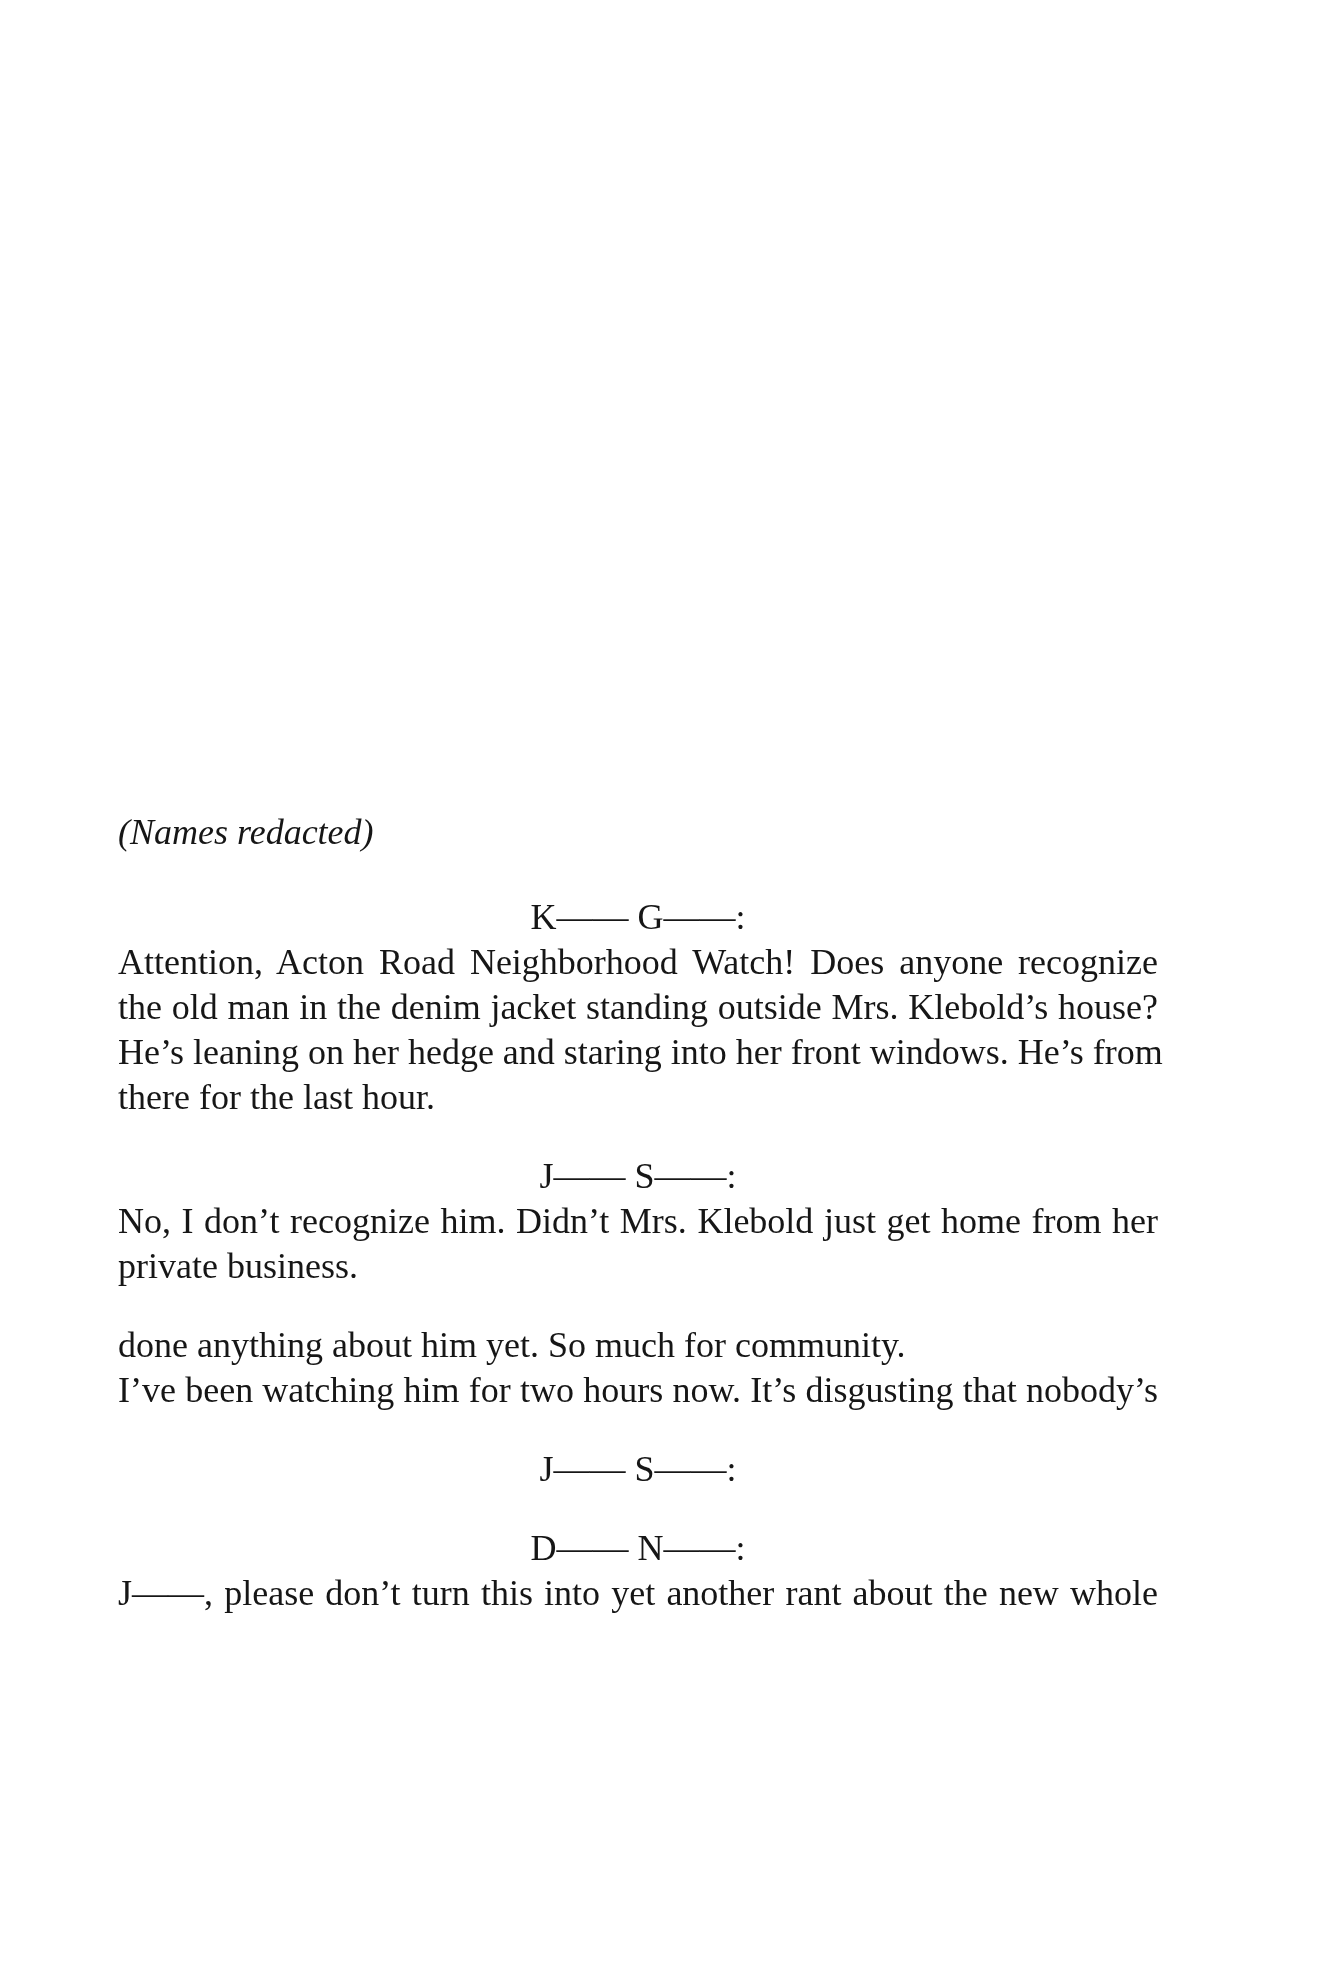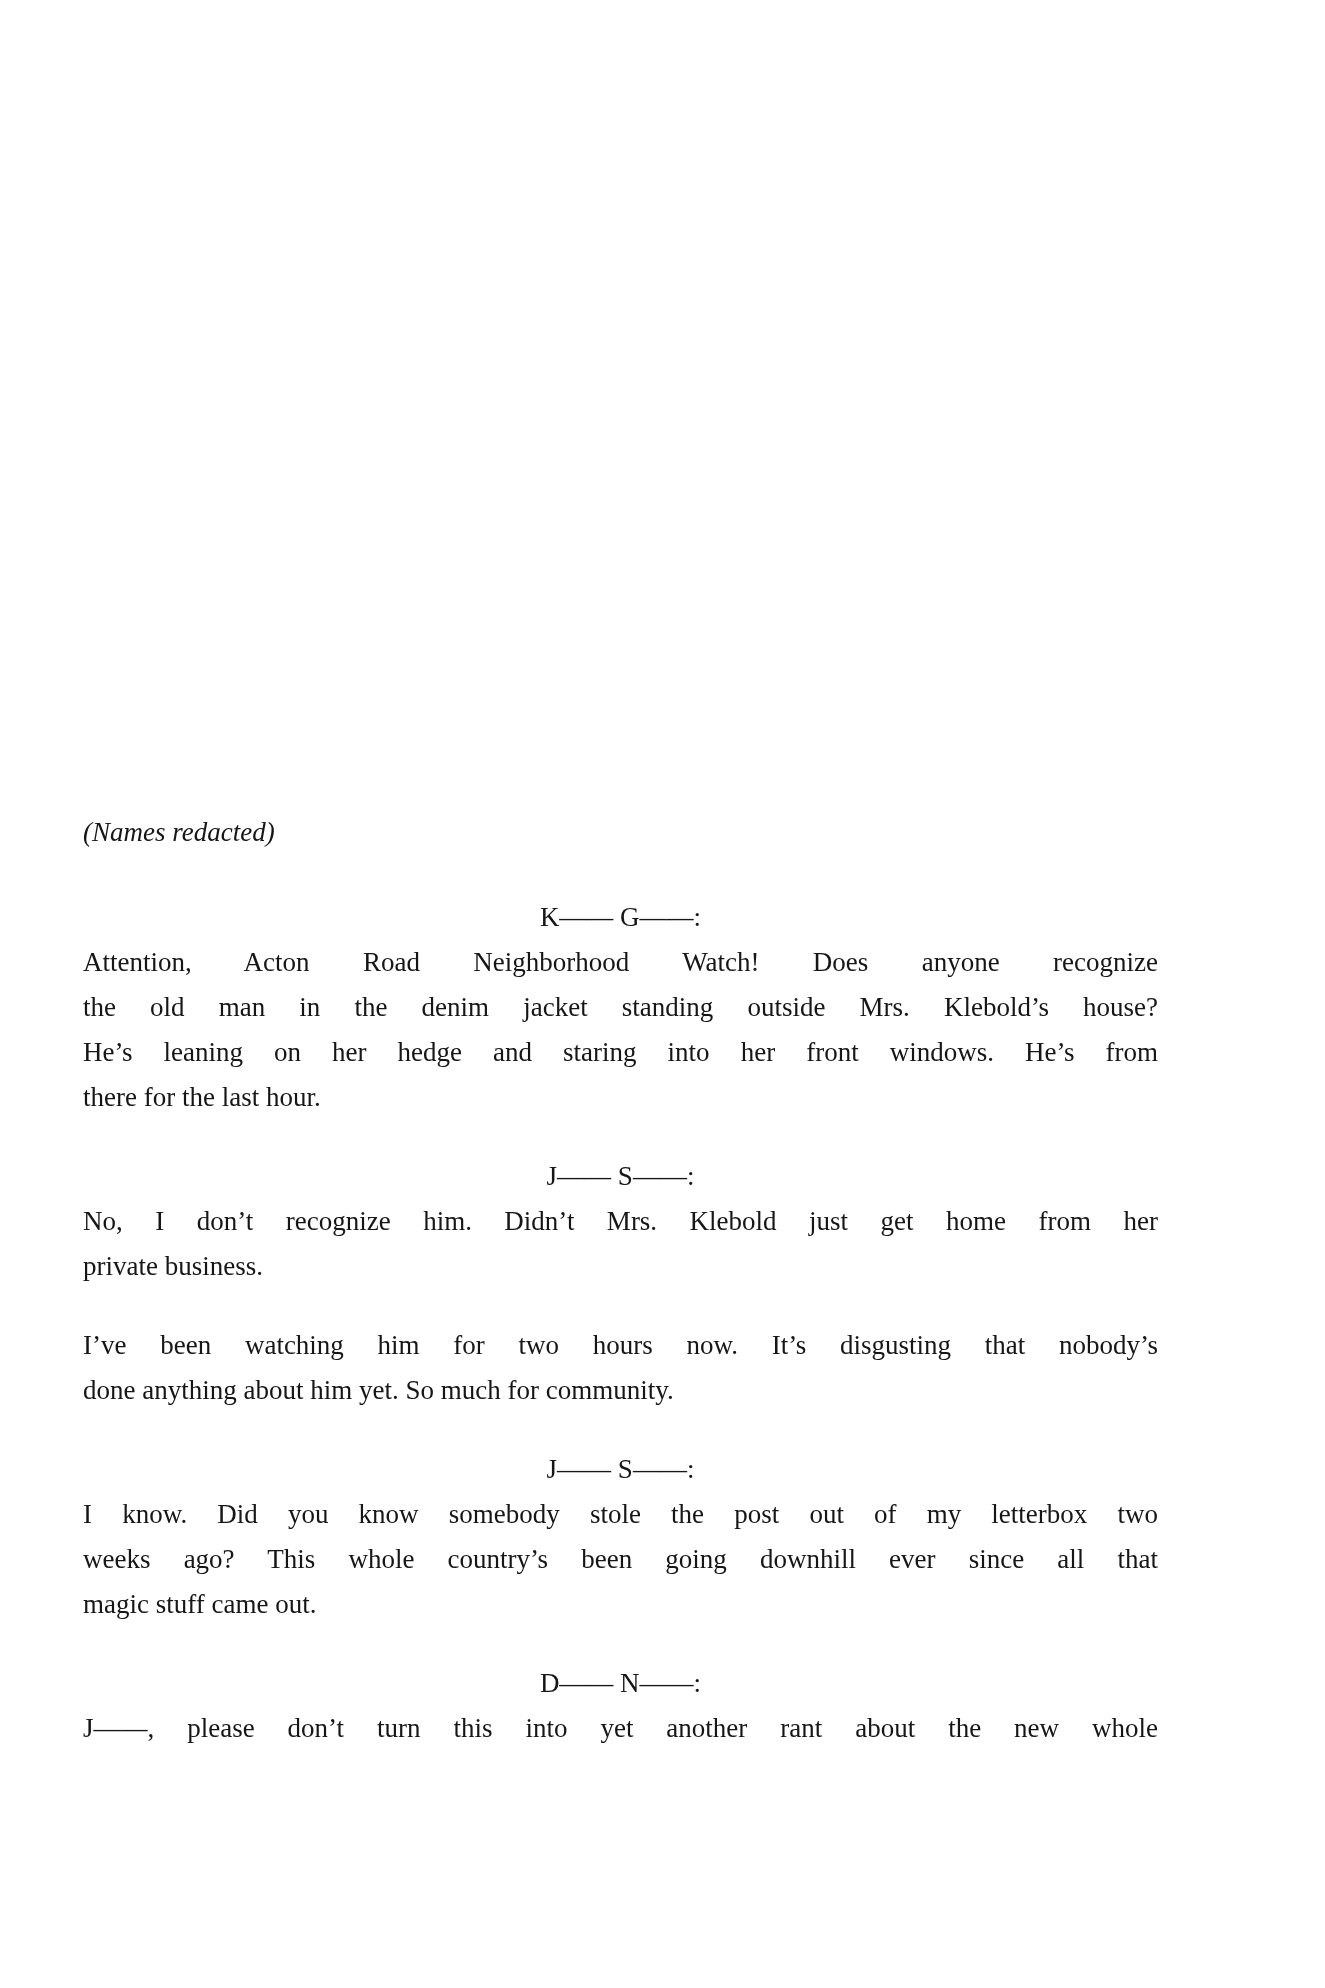--- a/index.html
+++ b/index.html
@@ -7,24 +7,24 @@
     padding: 0;
     background: #ffffff;
   }
   .page {
     position: relative;
     width: 1325px;
     height: 1988px;
     background: #ffffff;
     color: #161616;
     font-family: "Liberation Serif", "DejaVu Serif", serif;
-    font-size: 27px;
+    font-size: 36px;
     line-height: 45px;
     box-sizing: border-box;
-    padding: 810px 167px 0 83px;
+    padding: 810px 167px 0 118px;
     overflow: hidden;
   }
   .note {
     font-style: italic;
     margin: 0 0 40px 0;
   }
   .message {
     margin: 0 0 34px 0;
   }
   .sender {
@@ -61,32 +61,27 @@
   <div class="message">
     <div class="sender">J—— S——:</div>
     <div>
           <div class="msg-line">No, I don’t recognize him. Didn’t Mrs. Klebold just get home from her</div>
           <div class="msg-line final">private business.</div>
         </div>
   </div>
 
   <div class="message">
     <div>
+          <div class="msg-line final">done anything about him yet. So much for community.</div>
           <div class="msg-line">I’ve been watching him for two hours now. It’s disgusting that nobody’s</div>
-          <div class="msg-line final">done anything about him yet. So much for community.</div>
         </div>
   </div>
 
   <div class="message">
     <div class="sender">J—— S——:</div>
-    <div>
-          <div class="msg-line">I know. Did you know somebody stole the post out of my letterbox two</div>
-          <div class="msg-line">weeks ago? This whole country’s been going downhill ever since all that</div>
-          <div class="msg-line final">magic stuff came out.</div>
-        </div>
   </div>
 
   <div class="message">
     <div class="sender">D—— N——:</div>
     <div>
           <div class="msg-line">J——, please don’t turn this into yet another rant about the new whole</div>
         </div>
   </div>
 </div>
 </div>

